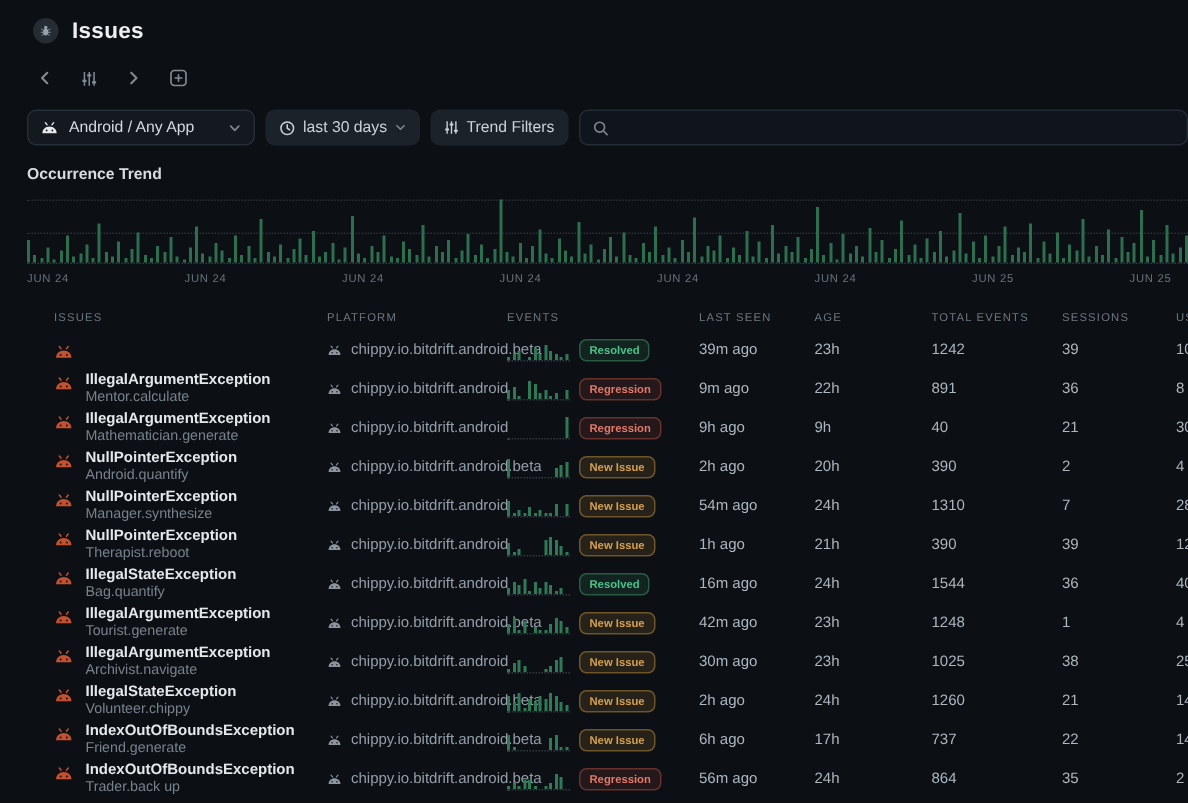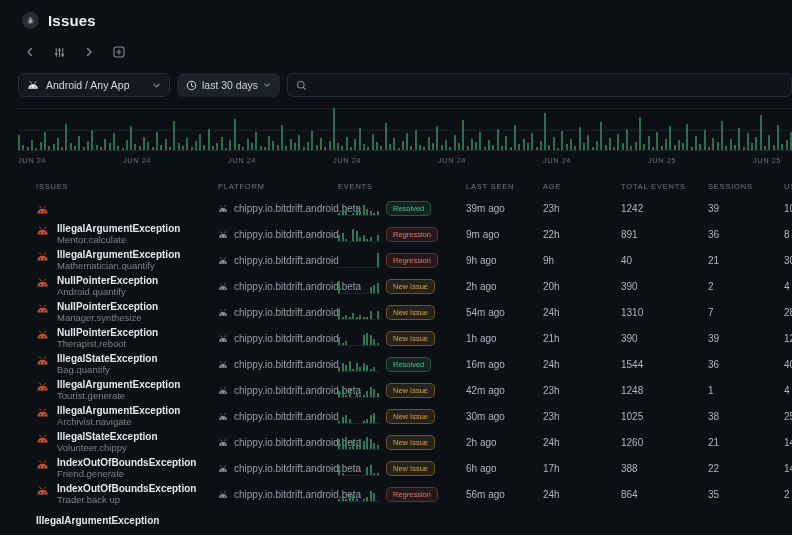--- a/index.html
+++ b/index.html
@@ -45,21 +45,21 @@
   .issue-icon{color:#c4502e;margin-top:2px;flex:0 0 auto;display:flex;}
   .issue-text{display:flex;flex-direction:column;min-width:0;}
   .issue-title{font-size:10px;font-weight:bold;color:#e4e8eb;line-height:11px;white-space:nowrap;}
   .issue-sub{font-size:9.5px;color:#79828c;line-height:11px;white-space:nowrap;}
   .platform-cell{display:flex;align-items:center;gap:6px;min-width:0;}
   .platform-icon{color:#8b949e;display:flex;flex:0 0 auto;}
   .platform-name{font-size:10px;color:#959ea8;white-space:nowrap;}
   .events-cell{display:flex;align-items:center;gap:6px;}
   .sparkline{display:flex;align-items:flex-end;gap:1.5px;width:42px;height:15px;border-bottom:1px dotted rgba(130,140,155,.35);flex:0 0 auto;}
   .sparkline i{display:block;width:2px;background:#2f7a56;}
-  .badge{font-size:7.5px;font-weight:normal;padding:2px 6px;border-radius:5px;white-space:nowrap;line-height:9px;text-align:right;}
+  .badge{font-size:7.5px;font-weight:bold;padding:2px 6px;border-radius:5px;white-space:nowrap;line-height:9px;text-align:right;}
   .badge-resolved{color:#4cc38a;background:rgba(70,180,120,.12);border:1px solid rgba(70,180,120,.4);}
   .badge-regression{color:#e2796b;background:rgba(210,90,70,.12);border:1px solid rgba(210,90,70,.4);}
   .badge-new{color:#d4a04e;background:rgba(200,150,60,.14);border:1px solid rgba(200,150,60,.45);}
   .num{font-size:10px;color:#aeb6bf;white-space:nowrap;}
 </style>
 </head>
 <body>
 
 <div class="app">
 
@@ -131,31 +131,41 @@
             <path d="M6 3.4V6l1.8 1.2" stroke="currentColor" stroke-width="1.1" fill="none" stroke-linecap="round"></path>
           </svg>
         </span>
       <span>last 30 days</span>
       <span class="chev">
           <svg width="8" height="8" viewBox="0 0 10 10">
             <path d="M2 3.5l3 3 3-3" stroke="currentColor" stroke-width="1.3" fill="none" stroke-linecap="round" stroke-linejoin="round"></path>
           </svg>
         </span>
     </div>
+    <div class="pill">
+      <span class="icn">
+          <svg width="10" height="10" viewBox="0 0 12 12">
+            <path d="M2.5 1v10M6 1v10M9.5 1v10" stroke="currentColor" stroke-width="1.1"></path>
+            <path d="M1 7.6h3M4.5 3.6h3M8 8.6h3" stroke="currentColor" stroke-width="1.7"></path>
+          </svg>
+        </span>
+      <span>Trend Filters</span>
+    </div>
     <div class="search">
       <span class="icn">
           <svg width="11" height="11" viewBox="0 0 12 12">
             <circle cx="5.2" cy="5.2" r="3.6" stroke="currentColor" fill="none" stroke-width="1.2"></circle>
             <path d="M8 8l2.6 2.6" stroke="currentColor" stroke-width="1.2" stroke-linecap="round"></path>
           </svg>
         </span>
       <input type="text" placeholder="" style="">
     </div>
   </div>
 
+  <div class="trend-title">Occurrence Trend</div>
 
   <div class="chart">
     <div class="gridline g1"></div>
     <div class="gridline g2"></div>
     <div class="bars">
         <i style="height:15.4px"></i>
         <i style="height:5.3px"></i>
         <i style="height:3.5px"></i>
         <i style="height:9.7px"></i>
         <i style="height:2.2px"></i>
@@ -458,21 +468,21 @@
       <span class="issue-icon">
               <svg viewBox="0 0 24 20" width="13" height="11">
                 <path d="M2.5 17.5 C2.5 12.2 6.8 8.5 12 8.5 C17.2 8.5 21.5 12.2 21.5 17.5 Z" fill="currentColor"></path>
                 <path d="M6.5 3.5l2.2 2.8M17.5 3.5l-2.2 2.8" stroke="currentColor" stroke-width="1.8" stroke-linecap="round"></path>
                 <circle cx="8.2" cy="14" r="1.2" fill="#0c0f14"></circle>
                 <circle cx="15.8" cy="14" r="1.2" fill="#0c0f14"></circle>
               </svg>
             </span>
       <span class="issue-text">
         <span class="issue-title">IllegalArgumentException</span>
-        <span class="issue-sub">Mathematician.quantify</span>
+        <span class="issue-sub">Mathematician.generate</span>
       </span>
     </div>
     <div class="cell platform-cell">
       <span class="platform-icon">
               <svg viewBox="0 0 24 20" width="10" height="9">
                 <path d="M2.5 17.5 C2.5 12.2 6.8 8.5 12 8.5 C17.2 8.5 21.5 12.2 21.5 17.5 Z" fill="currentColor"></path>
                 <path d="M6.5 3.5l2.2 2.8M17.5 3.5l-2.2 2.8" stroke="currentColor" stroke-width="1.8" stroke-linecap="round"></path>
                 <circle cx="8.2" cy="14" r="1.2" fill="#0c0f14"></circle>
                 <circle cx="15.8" cy="14" r="1.2" fill="#0c0f14"></circle>
               </svg>
@@ -883,21 +893,21 @@
               <i style="height:0px"></i>
               <i style="height:8px"></i>
               <i style="height:10px"></i>
               <i style="height:2px"></i>
               <i style="height:2px"></i>
             </span>
       <span class="badge badge-new">New Issue</span>
     </div>
     <div class="num">6h ago</div>
     <div class="num">17h</div>
-    <div class="num">388</div>
+    <div class="num">737</div>
     <div class="num">22</div>
     <div class="num">14</div>
   </div>
   <div class="trow">
     <div class="cell issue-cell">
       <span class="issue-icon">
               <svg viewBox="0 0 24 20" width="13" height="11">
                 <path d="M2.5 17.5 C2.5 12.2 6.8 8.5 12 8.5 C17.2 8.5 21.5 12.2 21.5 17.5 Z" fill="currentColor"></path>
                 <path d="M6.5 3.5l2.2 2.8M17.5 3.5l-2.2 2.8" stroke="currentColor" stroke-width="1.8" stroke-linecap="round"></path>
                 <circle cx="8.2" cy="14" r="1.2" fill="#0c0f14"></circle>

